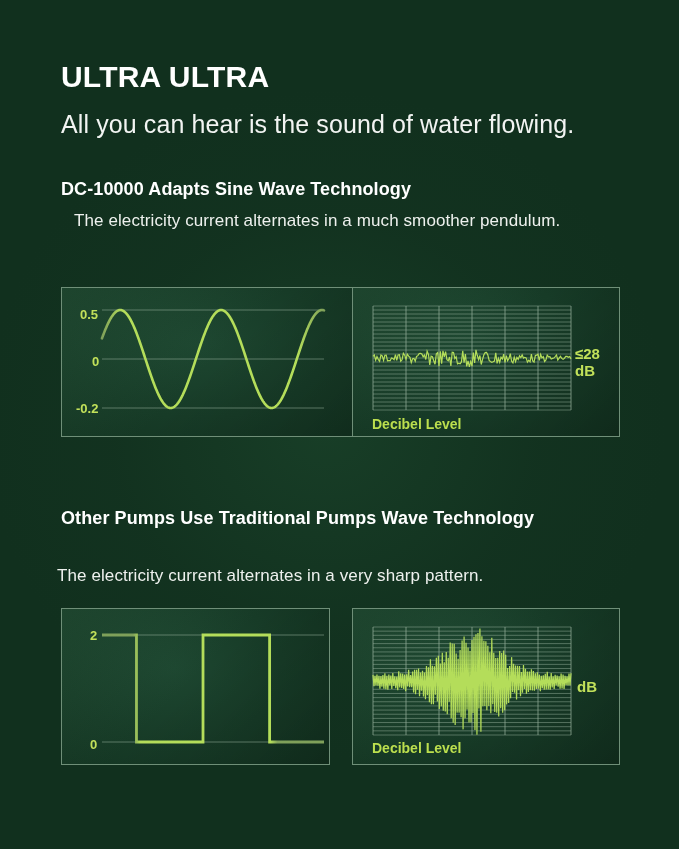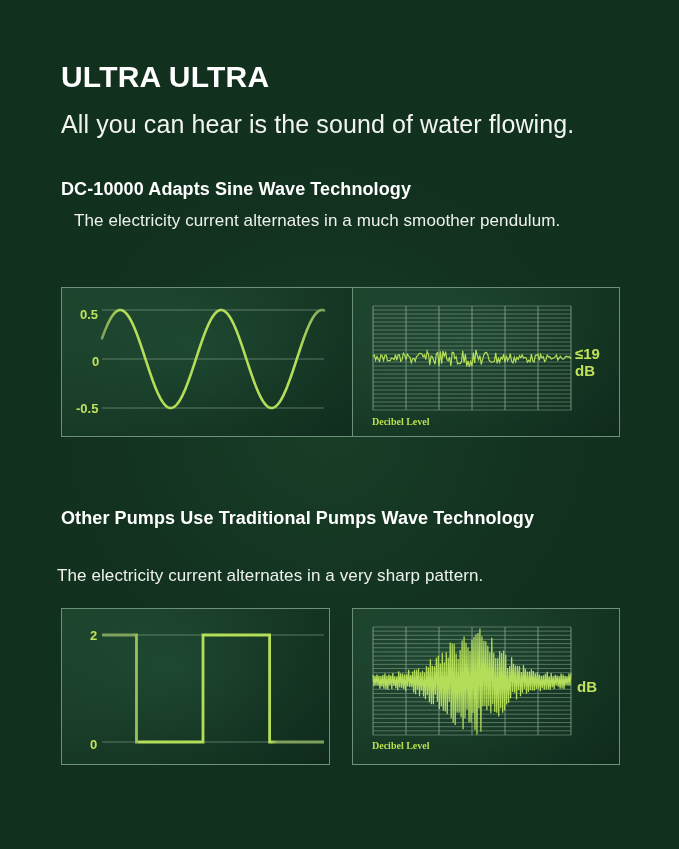--- a/index.html
+++ b/index.html
@@ -67,22 +67,22 @@
 
   .panel svg{position:absolute;left:0;top:0;display:block;}
 
   .axlab{
     position:absolute;
     color:#c2e15a;font-weight:bold;font-size:13px;
     z-index:6;white-space:nowrap;
   }
   .caption{
     position:absolute;
-    color:#bcdf4e;font-weight:bold;font-size:10px;
-    z-index:6;white-space:nowrap;font-family:Liberation Serif, serif;
+    color:#bcdf4e;font-weight:bold;font-size:14px;
+    z-index:6;white-space:nowrap;
   }
   .db-big{
     position:absolute;
     color:#c2e15a;font-weight:bold;font-size:15px;line-height:17px;
     z-index:6;white-space:nowrap;text-align:left;
   }
 </style>
 </head>
 <body>
 
@@ -94,21 +94,21 @@
 
     <div class="sec-title" id="s1-title">DC-10000 Adapts Sine Wave Technology</div>
     <div class="sec-body" id="s1-body">The electricity current alternates in a much smoother pendulum.</div>
 
     <div class="sec-title" id="s2-title">Other Pumps Use Traditional Pumps Wave Technology</div>
     <div class="sec-body" id="s2-body">The electricity current alternates in a very sharp pattern.</div>
 
     <div class="panel" id="p1">
       <div class="axlab" style="left:18px;top:19px;">0.5</div>
       <div class="axlab" style="left:30px;top:66px;">0</div>
-      <div class="axlab" style="left:14px;top:113px;">-0.5</div>
+      <div class="axlab" style="left:14px;top:113px;">-0.2</div>
       <svg id="svg-sine" width="269" height="150">
           <line x1="40" y1="22" x2="262" y2="22" stroke="#93ad99" stroke-width="1" opacity="0.55"></line>
           <line x1="40" y1="71" x2="262" y2="71" stroke="#93ad99" stroke-width="1" opacity="0.55"></line>
           <line x1="40" y1="120" x2="262" y2="120" stroke="#93ad99" stroke-width="1" opacity="0.55"></line>
           <defs>
             <linearGradient id="gS" x1="0" y1="0" x2="1" y2="0">
               <stop offset="0%" stop-color="#7fa05a"></stop>
               <stop offset="9%" stop-color="#b4dd5a"></stop>
               <stop offset="88%" stop-color="#b4dd5a"></stop>
               <stop offset="100%" stop-color="#7fa05a"></stop>
@@ -150,21 +150,21 @@
           <line x1="20" y1="18" x2="20" y2="122" stroke="#93ad99" stroke-width="1" opacity="0.75"></line>
           <line x1="53" y1="18" x2="53" y2="122" stroke="#93ad99" stroke-width="1" opacity="0.75"></line>
           <line x1="86" y1="18" x2="86" y2="122" stroke="#93ad99" stroke-width="1" opacity="0.75"></line>
           <line x1="119" y1="18" x2="119" y2="122" stroke="#93ad99" stroke-width="1" opacity="0.75"></line>
           <line x1="152" y1="18" x2="152" y2="122" stroke="#93ad99" stroke-width="1" opacity="0.75"></line>
           <line x1="185" y1="18" x2="185" y2="122" stroke="#93ad99" stroke-width="1" opacity="0.75"></line>
           <line x1="218" y1="18" x2="218" y2="122" stroke="#93ad99" stroke-width="1" opacity="0.75"></line>
           <path d="M 20.00 68.43 L 21.32 66.93 L 22.64 72.20 L 23.96 68.50 L 25.28 71.34 L 26.60 73.26 L 27.92 67.08 L 29.24 67.93 L 30.56 72.45 L 31.88 67.26 L 33.20 67.11 L 34.52 72.91 L 35.84 72.65 L 37.16 72.64 L 38.48 69.90 L 39.80 70.45 L 41.12 71.68 L 42.44 66.57 L 43.76 72.24 L 45.08 67.05 L 46.40 66.74 L 47.72 73.16 L 49.04 71.80 L 50.36 65.26 L 51.68 67.19 L 53.00 71.41 L 54.32 66.19 L 55.64 68.15 L 56.96 69.42 L 58.28 74.66 L 59.60 70.81 L 60.92 70.37 L 62.24 73.33 L 63.56 68.40 L 64.88 67.65 L 66.20 65.46 L 67.52 65.29 L 68.84 66.00 L 70.16 68.86 L 71.48 67.09 L 72.80 71.50 L 74.12 63.18 L 75.44 66.29 L 76.76 76.81 L 78.08 68.10 L 79.40 68.78 L 80.72 72.71 L 82.04 76.17 L 83.36 65.73 L 84.68 64.51 L 86.00 78.07 L 87.32 63.30 L 88.64 75.80 L 89.96 62.89 L 91.28 68.89 L 92.60 63.54 L 93.92 71.70 L 95.24 72.83 L 96.56 69.03 L 97.88 77.94 L 99.20 64.23 L 100.52 64.54 L 101.84 70.49 L 103.16 68.71 L 104.48 75.93 L 105.80 75.23 L 107.12 75.85 L 108.44 73.92 L 109.76 62.79 L 111.08 74.64 L 112.40 66.12 L 113.72 78.32 L 115.04 72.86 L 116.36 78.95 L 117.68 73.56 L 119.00 78.15 L 120.32 64.58 L 121.64 74.89 L 122.96 61.81 L 124.28 67.53 L 125.60 71.69 L 126.92 67.51 L 128.24 76.50 L 129.56 71.46 L 130.88 66.80 L 132.20 64.60 L 133.52 64.42 L 134.84 67.01 L 136.16 72.50 L 137.48 73.50 L 138.80 74.41 L 140.12 73.80 L 141.44 73.07 L 142.76 64.93 L 144.08 75.31 L 145.40 70.30 L 146.72 74.31 L 148.04 69.13 L 149.36 71.09 L 150.68 66.13 L 152.00 74.50 L 153.32 67.64 L 154.64 72.68 L 155.96 70.63 L 157.28 65.54 L 158.60 73.36 L 159.92 74.92 L 161.24 69.13 L 162.56 73.64 L 163.88 69.36 L 165.20 71.43 L 166.52 67.70 L 167.84 69.62 L 169.16 66.99 L 170.48 70.05 L 171.80 69.32 L 173.12 69.88 L 174.44 74.13 L 175.76 72.21 L 177.08 73.89 L 178.40 66.16 L 179.72 72.94 L 181.04 74.07 L 182.36 67.51 L 183.68 67.11 L 185.00 66.29 L 186.32 72.42 L 187.64 66.45 L 188.96 69.90 L 190.28 68.55 L 191.60 73.49 L 192.92 72.02 L 194.24 67.15 L 195.56 68.80 L 196.88 68.60 L 198.20 70.97 L 199.52 70.43 L 200.84 70.03 L 202.16 68.57 L 203.48 66.95 L 204.80 71.97 L 206.12 70.07 L 207.44 68.33 L 208.76 70.41 L 210.08 71.32 L 211.40 70.41 L 212.72 68.32 L 214.04 68.40 L 215.36 69.25 L 216.68 68.48 L 218.00 70.91" fill="none" stroke="#b4dd5a" stroke-width="1.2"></path>
         </svg>
       <div class="db-big" style="left:222px;top:57px;">
-        <span>≤19</span><br>
+        <span>≤28</span><br>
         <span>dB</span>
       </div>
       <div class="caption" style="left:19px;top:128px;">Decibel Level</div>
     </div>
 
     <div class="panel" id="p3">
       <div class="axlab" style="left:28px;top:19px;">2</div>
       <div class="axlab" style="left:28px;top:128px;">0</div>
       <svg id="svg-sq" width="269" height="157">
           <line x1="40" y1="26" x2="262" y2="26" stroke="#93ad99" stroke-width="1" opacity="0.55"></line>

